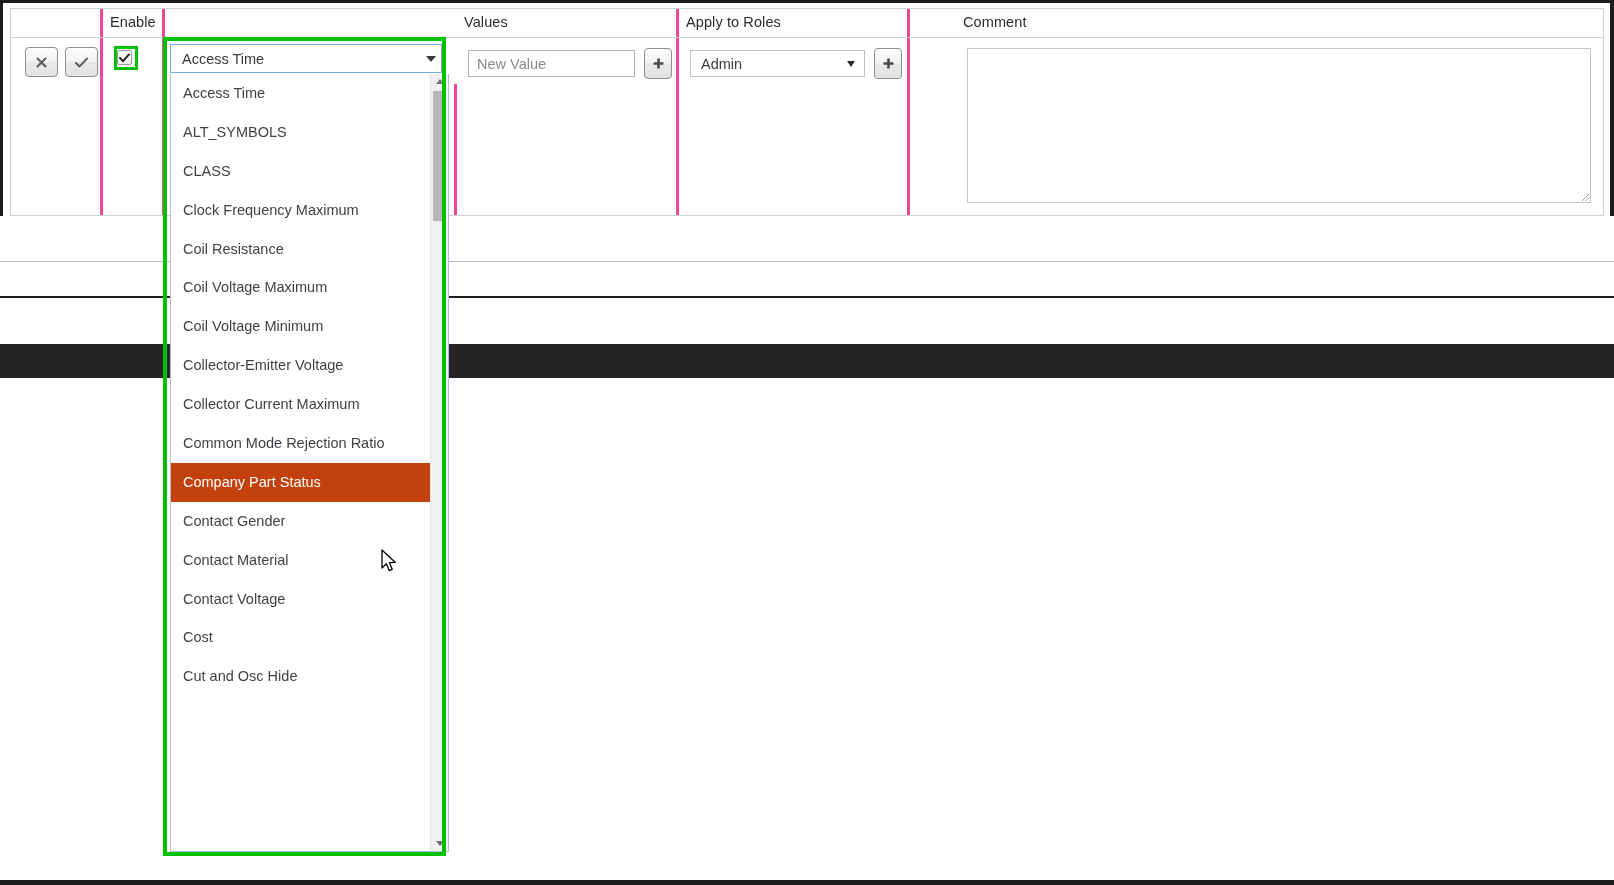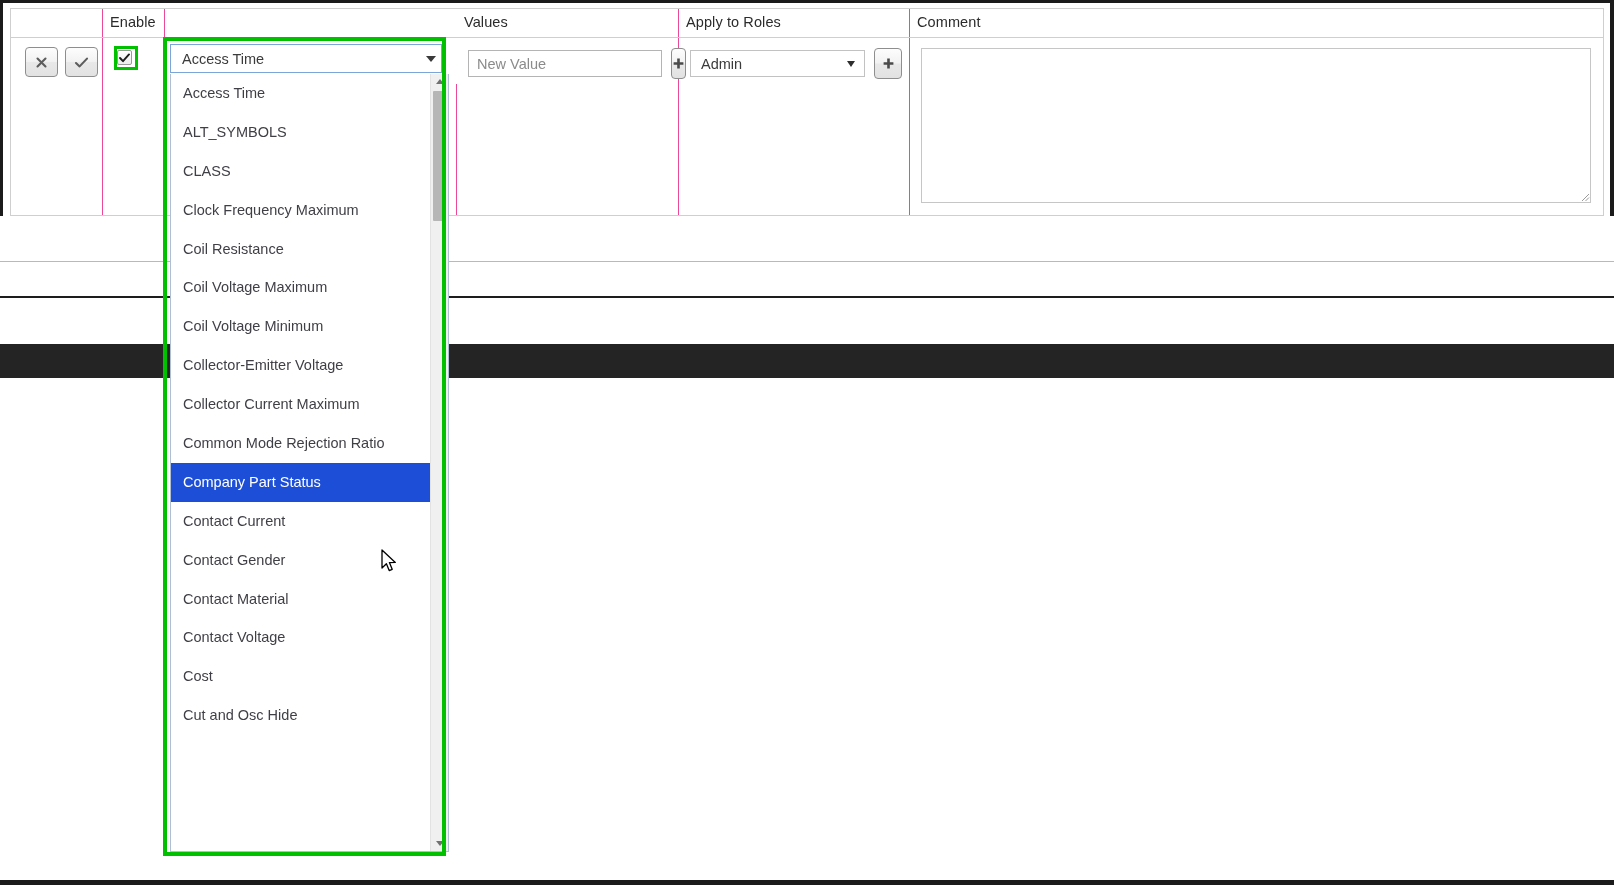--- a/index.html
+++ b/index.html
@@ -59,30 +59,30 @@
     border-bottom: 1px solid #cfcfcf;
     background: #ffffff;
   }
   .grid-body {
     display: flex;
     height: 177px;
     box-sizing: border-box;
   }
   .col {
     box-sizing: border-box;
-    border-right: 1px solid #ec4899;
+    border-right: 3px solid #ec4899;
     position: relative;
   }
   .col:last-child { border-right: none; }
   .c-actions { width: 92px; }
   .c-enable  { width: 62px; }
   .c-field   { width: 292px; margin-top: 46px; }
   .c-values  { width: 222px; }
   .c-roles   { width: 231px; }
-  .c-comment { flex: 1 1 auto; }
+  .c-comment { flex: 1 1 auto; margin-left: 46px; }
 
   .th {
     font-size: 14.5px;
     color: #2b2b2b;
     padding: 5px 0 0 7px;
     white-space: nowrap;
     letter-spacing: .1px;
   }
   .th-center { padding-left: 7px; }
 
@@ -195,21 +195,21 @@
   .opt {
     height: 38.9px;
     line-height: 38.9px;
     padding-left: 12px;
     font-size: 14.5px;
     color: #3f3f46;
     white-space: nowrap;
     cursor: default;
   }
   .opt.sel {
-    background: #1d4ed8;
+    background: #c2410c;
     color: #ffffff;
   }
 
   
   .sb {
     width: 17px;
     flex: 0 0 17px;
     background: #f0f0f0;
     position: relative;
     border-left: 1px solid #e2e2e2;
@@ -257,21 +257,21 @@
     height: 27px;
     border: 1px solid #b4b4b4;
     background: #ffffff;
     font-size: 14.5px;
     color: #3b3b3b;
     padding-left: 8px;
     font-family: "Liberation Sans", sans-serif;
     outline: none;
   }
   .txt-input::placeholder { color: #8b8b8b; }
-  .v-input { width: 194px; }
+  .v-input { width: 167px; }
 
   .sel-box {
     position: relative;
     box-sizing: border-box;
     width: 175px;
     height: 27px;
     border: 1px solid #c2c2c2;
     background: #ffffff;
     font-size: 14.5px;
     color: #3b3b3b;
@@ -491,21 +491,20 @@
         <div class="opt">ALT_SYMBOLS</div>
         <div class="opt">CLASS</div>
         <div class="opt">Clock Frequency Maximum</div>
         <div class="opt">Coil Resistance</div>
         <div class="opt">Coil Voltage Maximum</div>
         <div class="opt">Coil Voltage Minimum</div>
         <div class="opt">Collector-Emitter Voltage</div>
         <div class="opt">Collector Current Maximum</div>
         <div class="opt">Common Mode Rejection Ratio</div>
         <div class="opt sel">Company Part Status</div>
-        <div class="opt">Contact Current</div>
         <div class="opt">Contact Gender</div>
         <div class="opt">Contact Material</div>
         <div class="opt">Contact Voltage</div>
         <div class="opt">Cost</div>
         <div class="opt">Cut and Osc Hide</div>
       </div>
     <div class="sb">
       <div class="sb-up">
           <i></i>
         </div>

